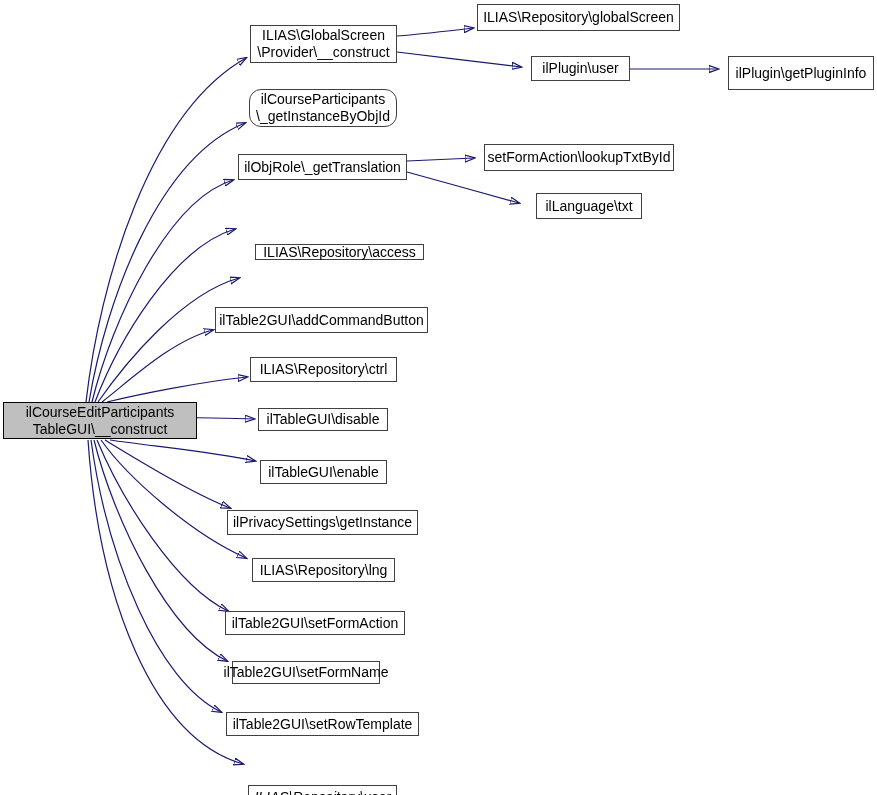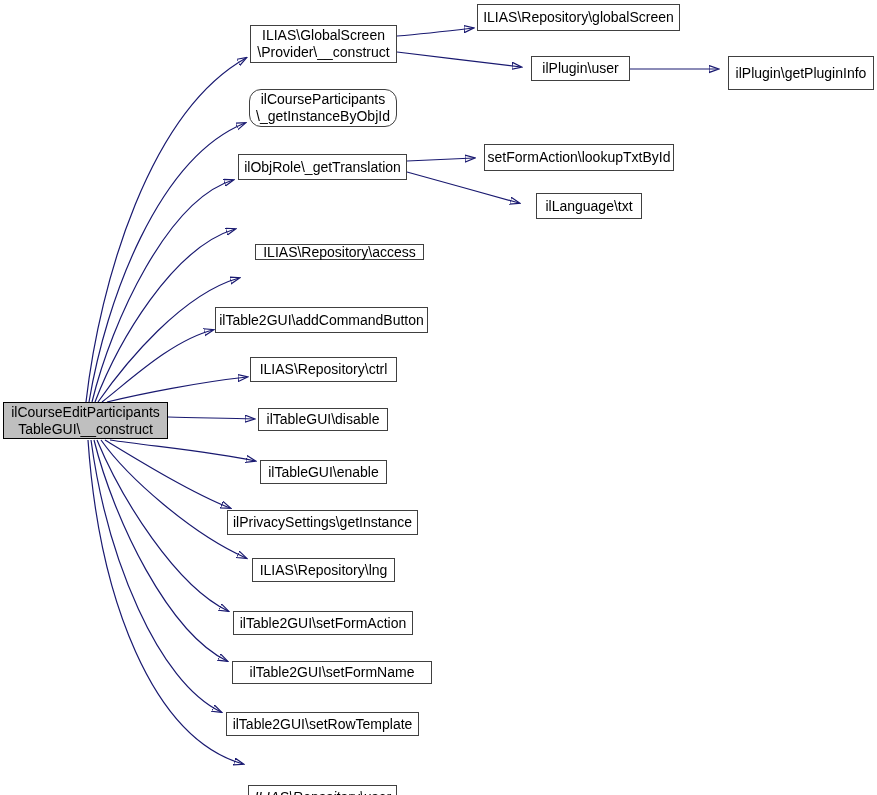--- a/index.html
+++ b/index.html
@@ -65,21 +65,21 @@
     <path d="M94,440 C114,520 168,632 227,661" marker-end="url(#arrow)"></path>
     <path d="M91,440 C107,558 158,682 221,712" marker-end="url(#arrow)"></path>
     <path d="M88,440 C99,598 152,738 243,764" marker-end="url(#arrow)"></path>
     <path d="M397,36 C422,34 448,31 473,28" marker-end="url(#arrow)"></path>
     <path d="M397,52 C437,57 482,62 521,67" marker-end="url(#arrow)"></path>
     <path d="M630,69 L718,69" marker-end="url(#arrow)"></path>
     <path d="M407,161 C432,160 455,159 474,158" marker-end="url(#arrow)"></path>
     <path d="M407,172 C444,182 482,193 519,203" marker-end="url(#arrow)"></path>
   </svg>
 
-  <div class="node main" style="left:3px; top:402px; width:165px; height:37px;">ilCourseEditParticipants
+  <div class="node main" style="left:3px; top:402px; width:194px; height:37px;">ilCourseEditParticipants
 TableGUI\__construct</div>
 
   <div class="node" style="left:250px; top:25px; width:147px; height:38px;">ILIAS\GlobalScreen
 \Provider\__construct</div>
 
   <div class="node" style="left:249px; top:89px; width:148px; height:38px;border-radius:12px;">ilCourseParticipants
 \_getInstanceByObjId</div>
 
   <div class="node" style="left:238px; top:154px; width:169px; height:26px;">ilObjRole\_getTranslation</div>
 
@@ -91,23 +91,23 @@
   <div class="node" style="left:250px; top:357px; width:147px; height:25px;">ILIAS\Repository\ctrl</div>
 
   <div class="node" style="left:258px; top:408px; width:130px; height:23px;">ilTableGUI\disable</div>
 
   <div class="node" style="left:260px; top:460px; width:127px; height:24px;">ilTableGUI\enable</div>
 
   <div class="node" style="left:227px; top:510px; width:191px; height:25px;">ilPrivacySettings\getInstance</div>
 
   <div class="node" style="left:252px; top:558px; width:143px; height:24px;">ILIAS\Repository\lng</div>
 
-  <div class="node" style="left:233px; top:611px; width:180px; height:24px;">ilTable2GUI\setFormAction</div>
+  <div class="node" style="left:225px; top:611px; width:180px; height:24px;">ilTable2GUI\setFormAction</div>
 
-  <div class="node" style="left:232px; top:661px; width:200px; height:23px;">ilTable2GUI\setFormName</div>
+  <div class="node" style="left:232px; top:661px; width:148px; height:23px;">ilTable2GUI\setFormName</div>
 
   <div class="node" style="left:226px; top:712px; width:193px; height:24px;">ilTable2GUI\setRowTemplate</div>
 
   <div class="node" style="left:248px; top:785px; width:149px; height:24px;font-style:italic;">ILIAS\Repository\user</div>
 
   <div class="node" style="left:477px; top:4px; width:203px; height:27px;">ILIAS\Repository\globalScreen</div>
 
   <div class="node" style="left:531px; top:56px; width:99px; height:25px;">ilPlugin\user</div>
 
   <div class="node" style="left:728px; top:56px; width:146px; height:34px;">ilPlugin\getPluginInfo</div>

